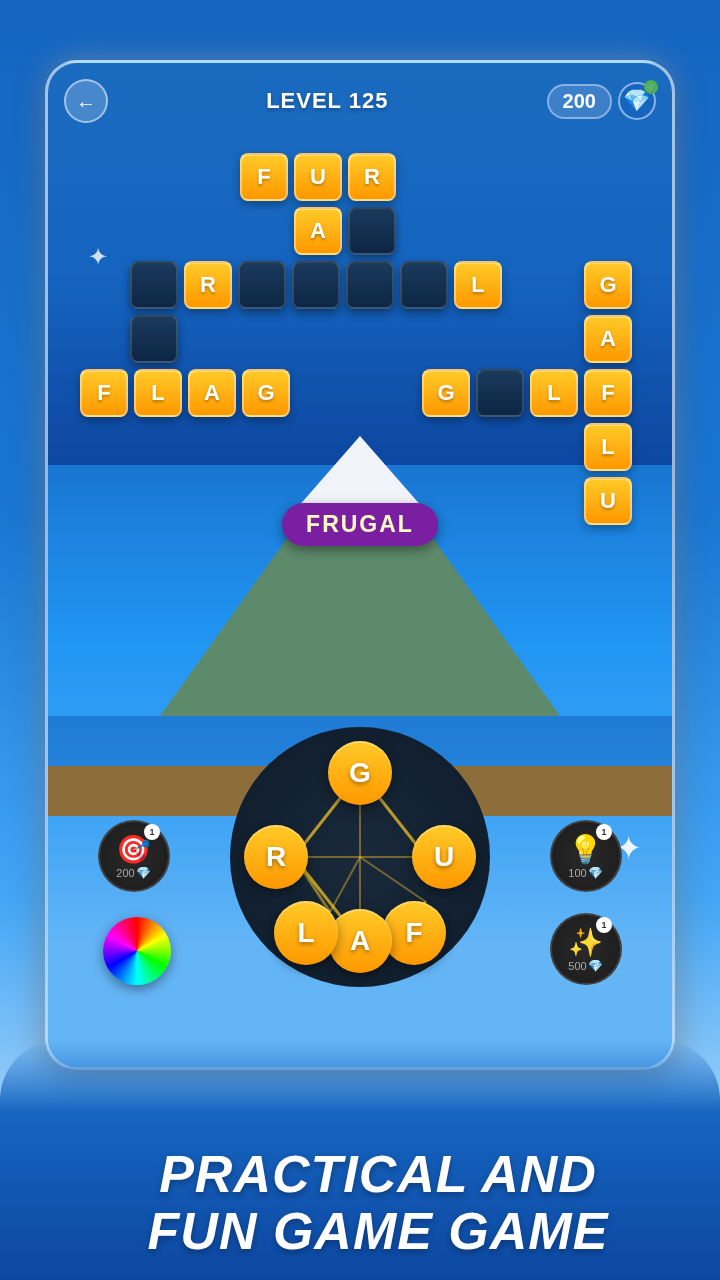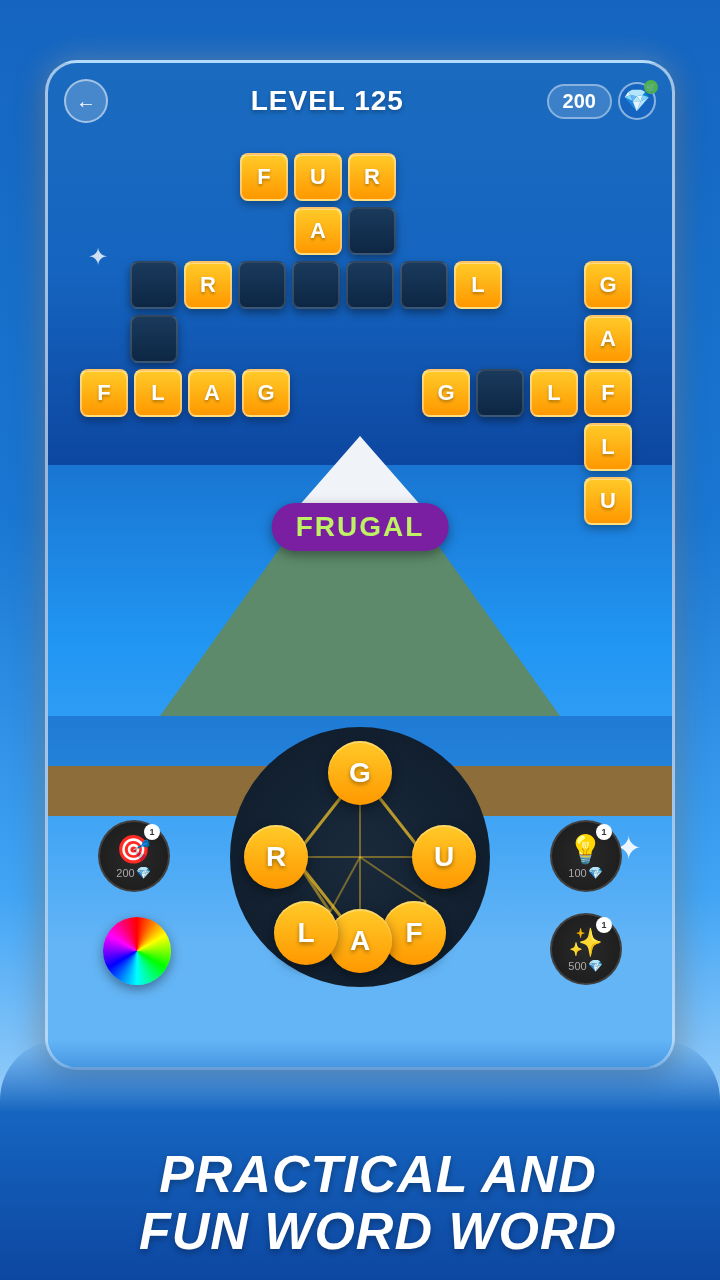--- a/index.html
+++ b/index.html
@@ -101,21 +101,21 @@
       display: flex;
       align-items: center;
       justify-content: center;
       color: white;
       font-size: 20px;
       cursor: pointer;
     }
 
     .level-title {
       color: white;
-      font-size: 28px;
+      font-size: 22px;
       font-weight: bold;
       letter-spacing: 1px;
       text-shadow: 0 2px 4px rgba(0,0,0,0.3);
     }
 
     .score-area {
       display: flex;
       align-items: center;
       gap: 6px;
     }
@@ -236,22 +236,22 @@
     .word-display {
       position: absolute;
       top: 440px;
       left: 50%;
       transform: translateX(-50%);
       z-index: 10;
     }
 
     .word-badge {
       background: #7b1fa2;
-      color: #bef264;
-      font-size: 28px;
+      color: #fef9c3;
+      font-size: 23px;
       font-weight: bold;
       padding: 8px 24px;
       border-radius: 24px;
       letter-spacing: 2px;
       white-space: nowrap;
       box-shadow: 0 4px 12px rgba(0,0,0,0.4);
     }
 
     
     .letter-wheel {
@@ -553,15 +553,15 @@
 
   <div class="sparkle sparkle-bottom-right">✦</div>
 
 </div>
 
 <div class="bottom-wave"></div>
 
 <div class="bottom-text">
   <div class="bottom-headline">
     <div>PRACTICAL AND</div>
-    <div>FUN WORD WORD</div>
+    <div>FUN GAME GAME</div>
   </div>
 </div>
 
 </body></html>

